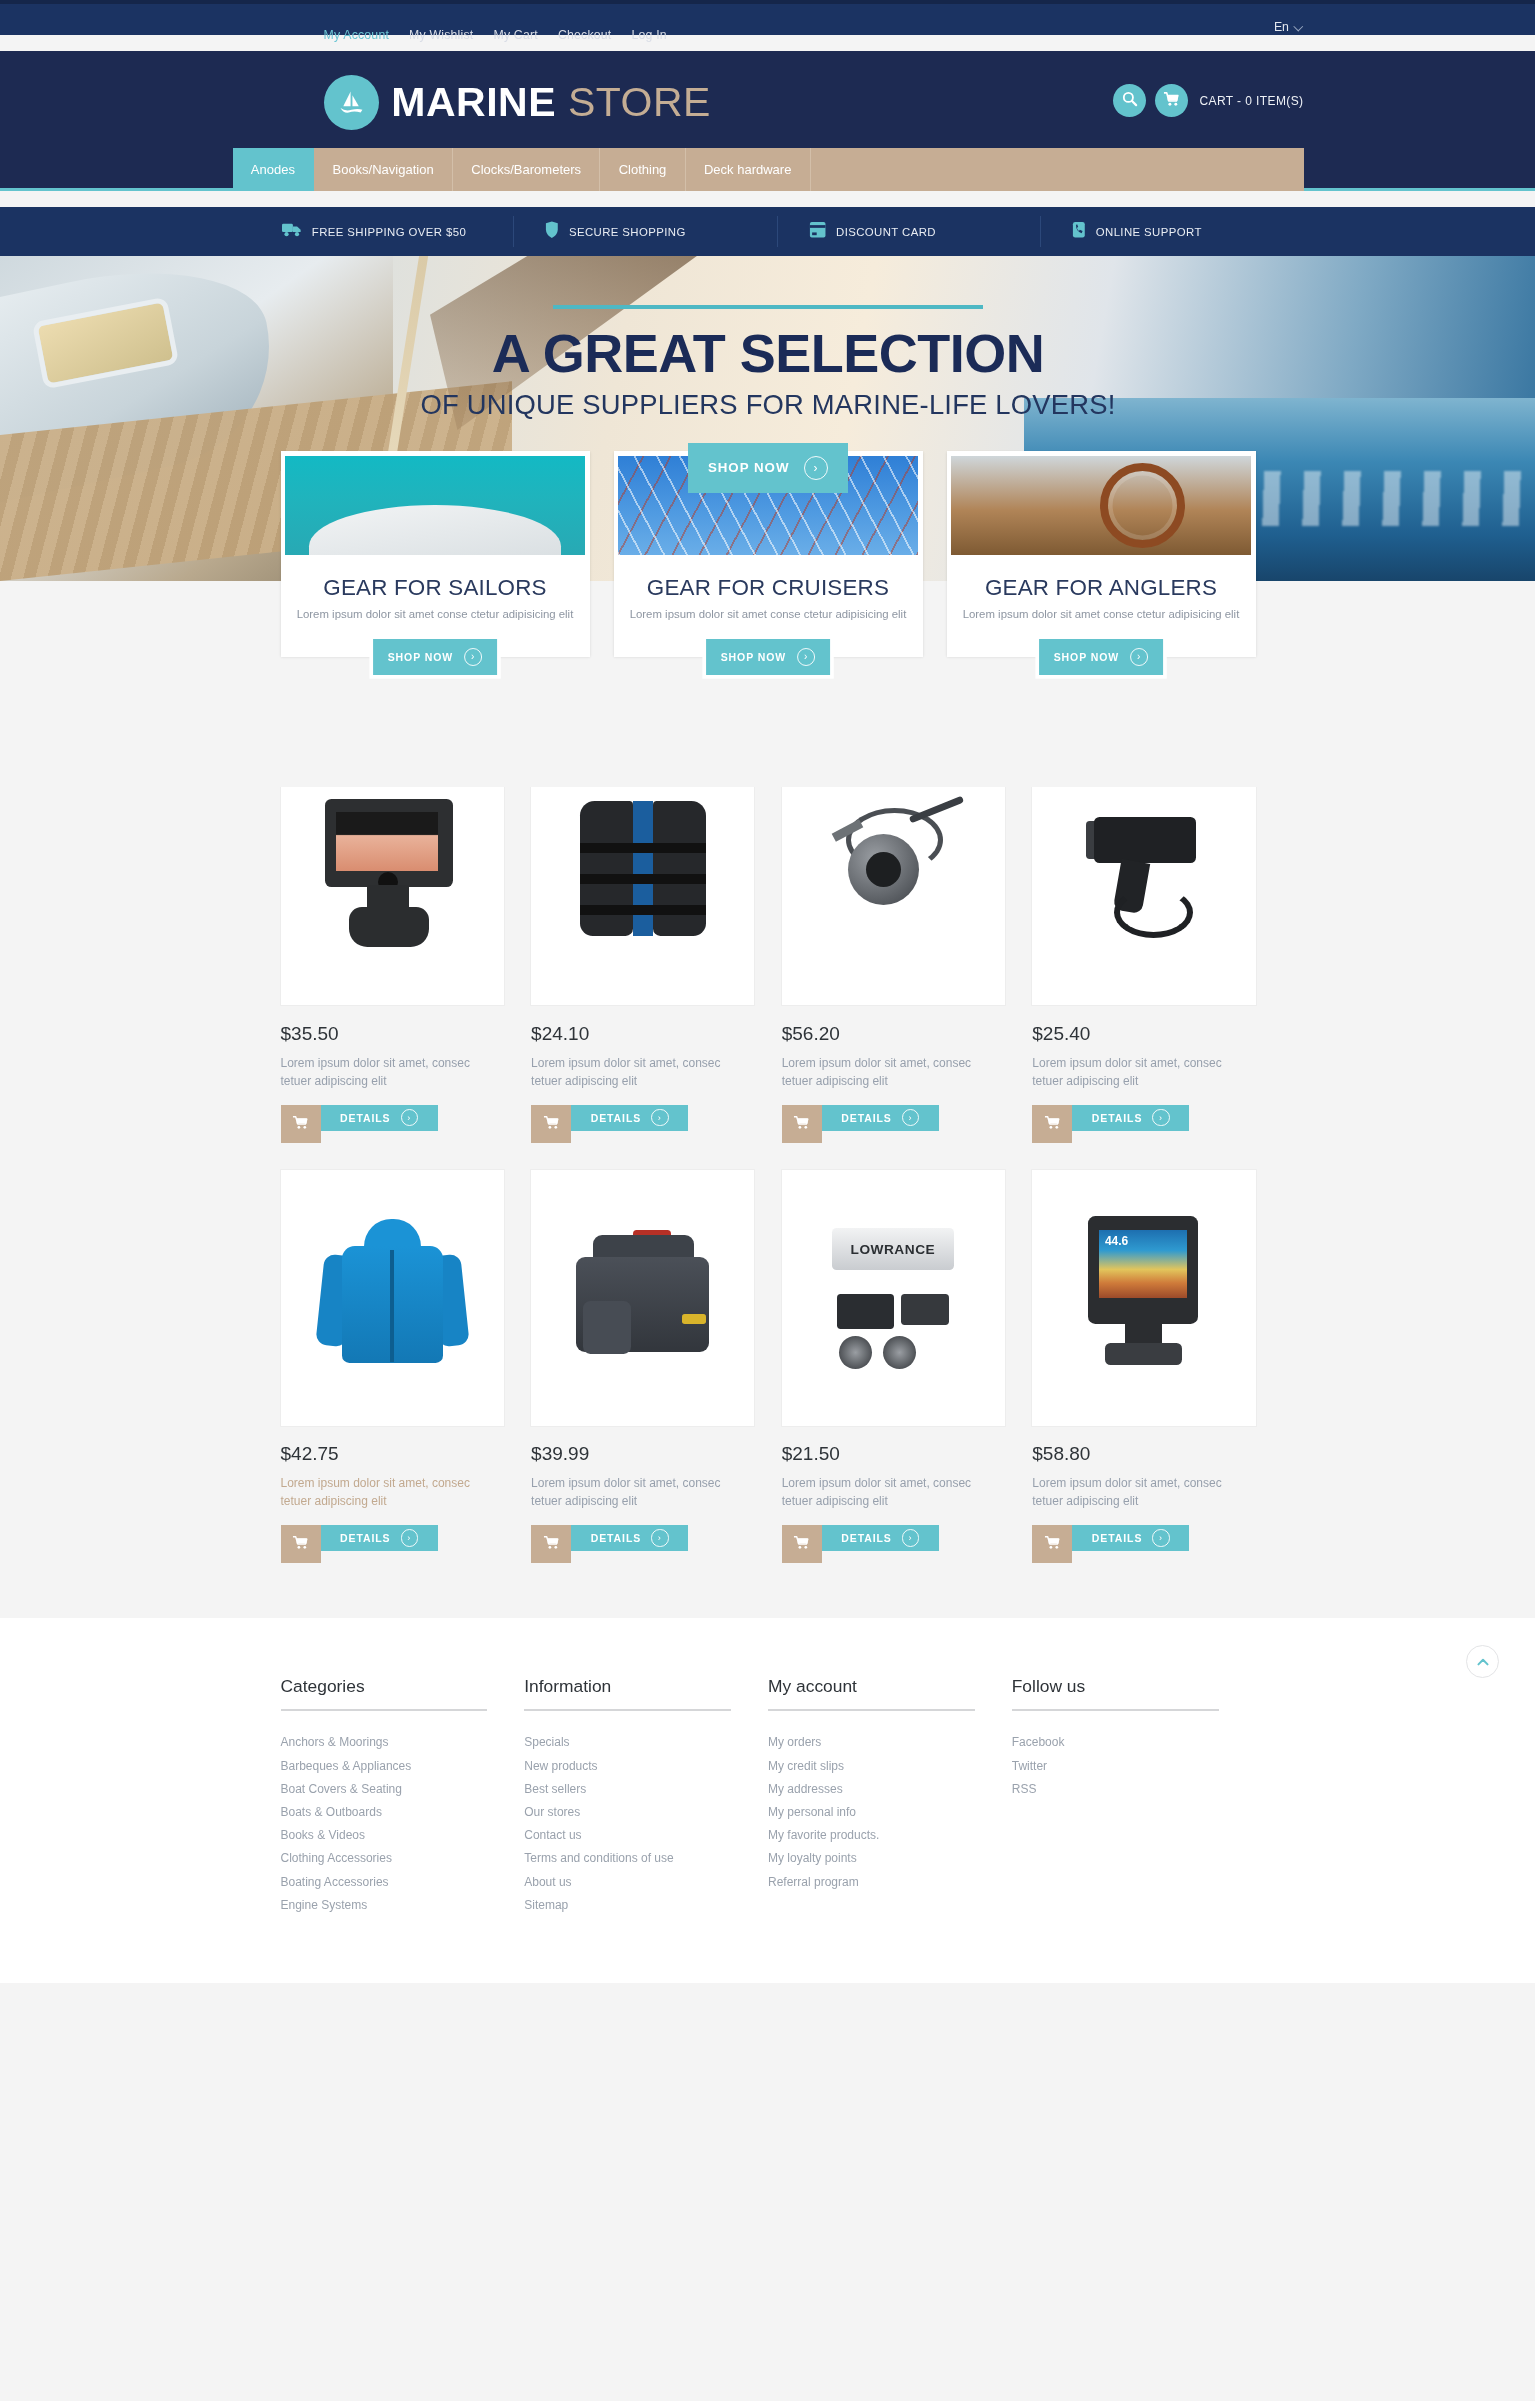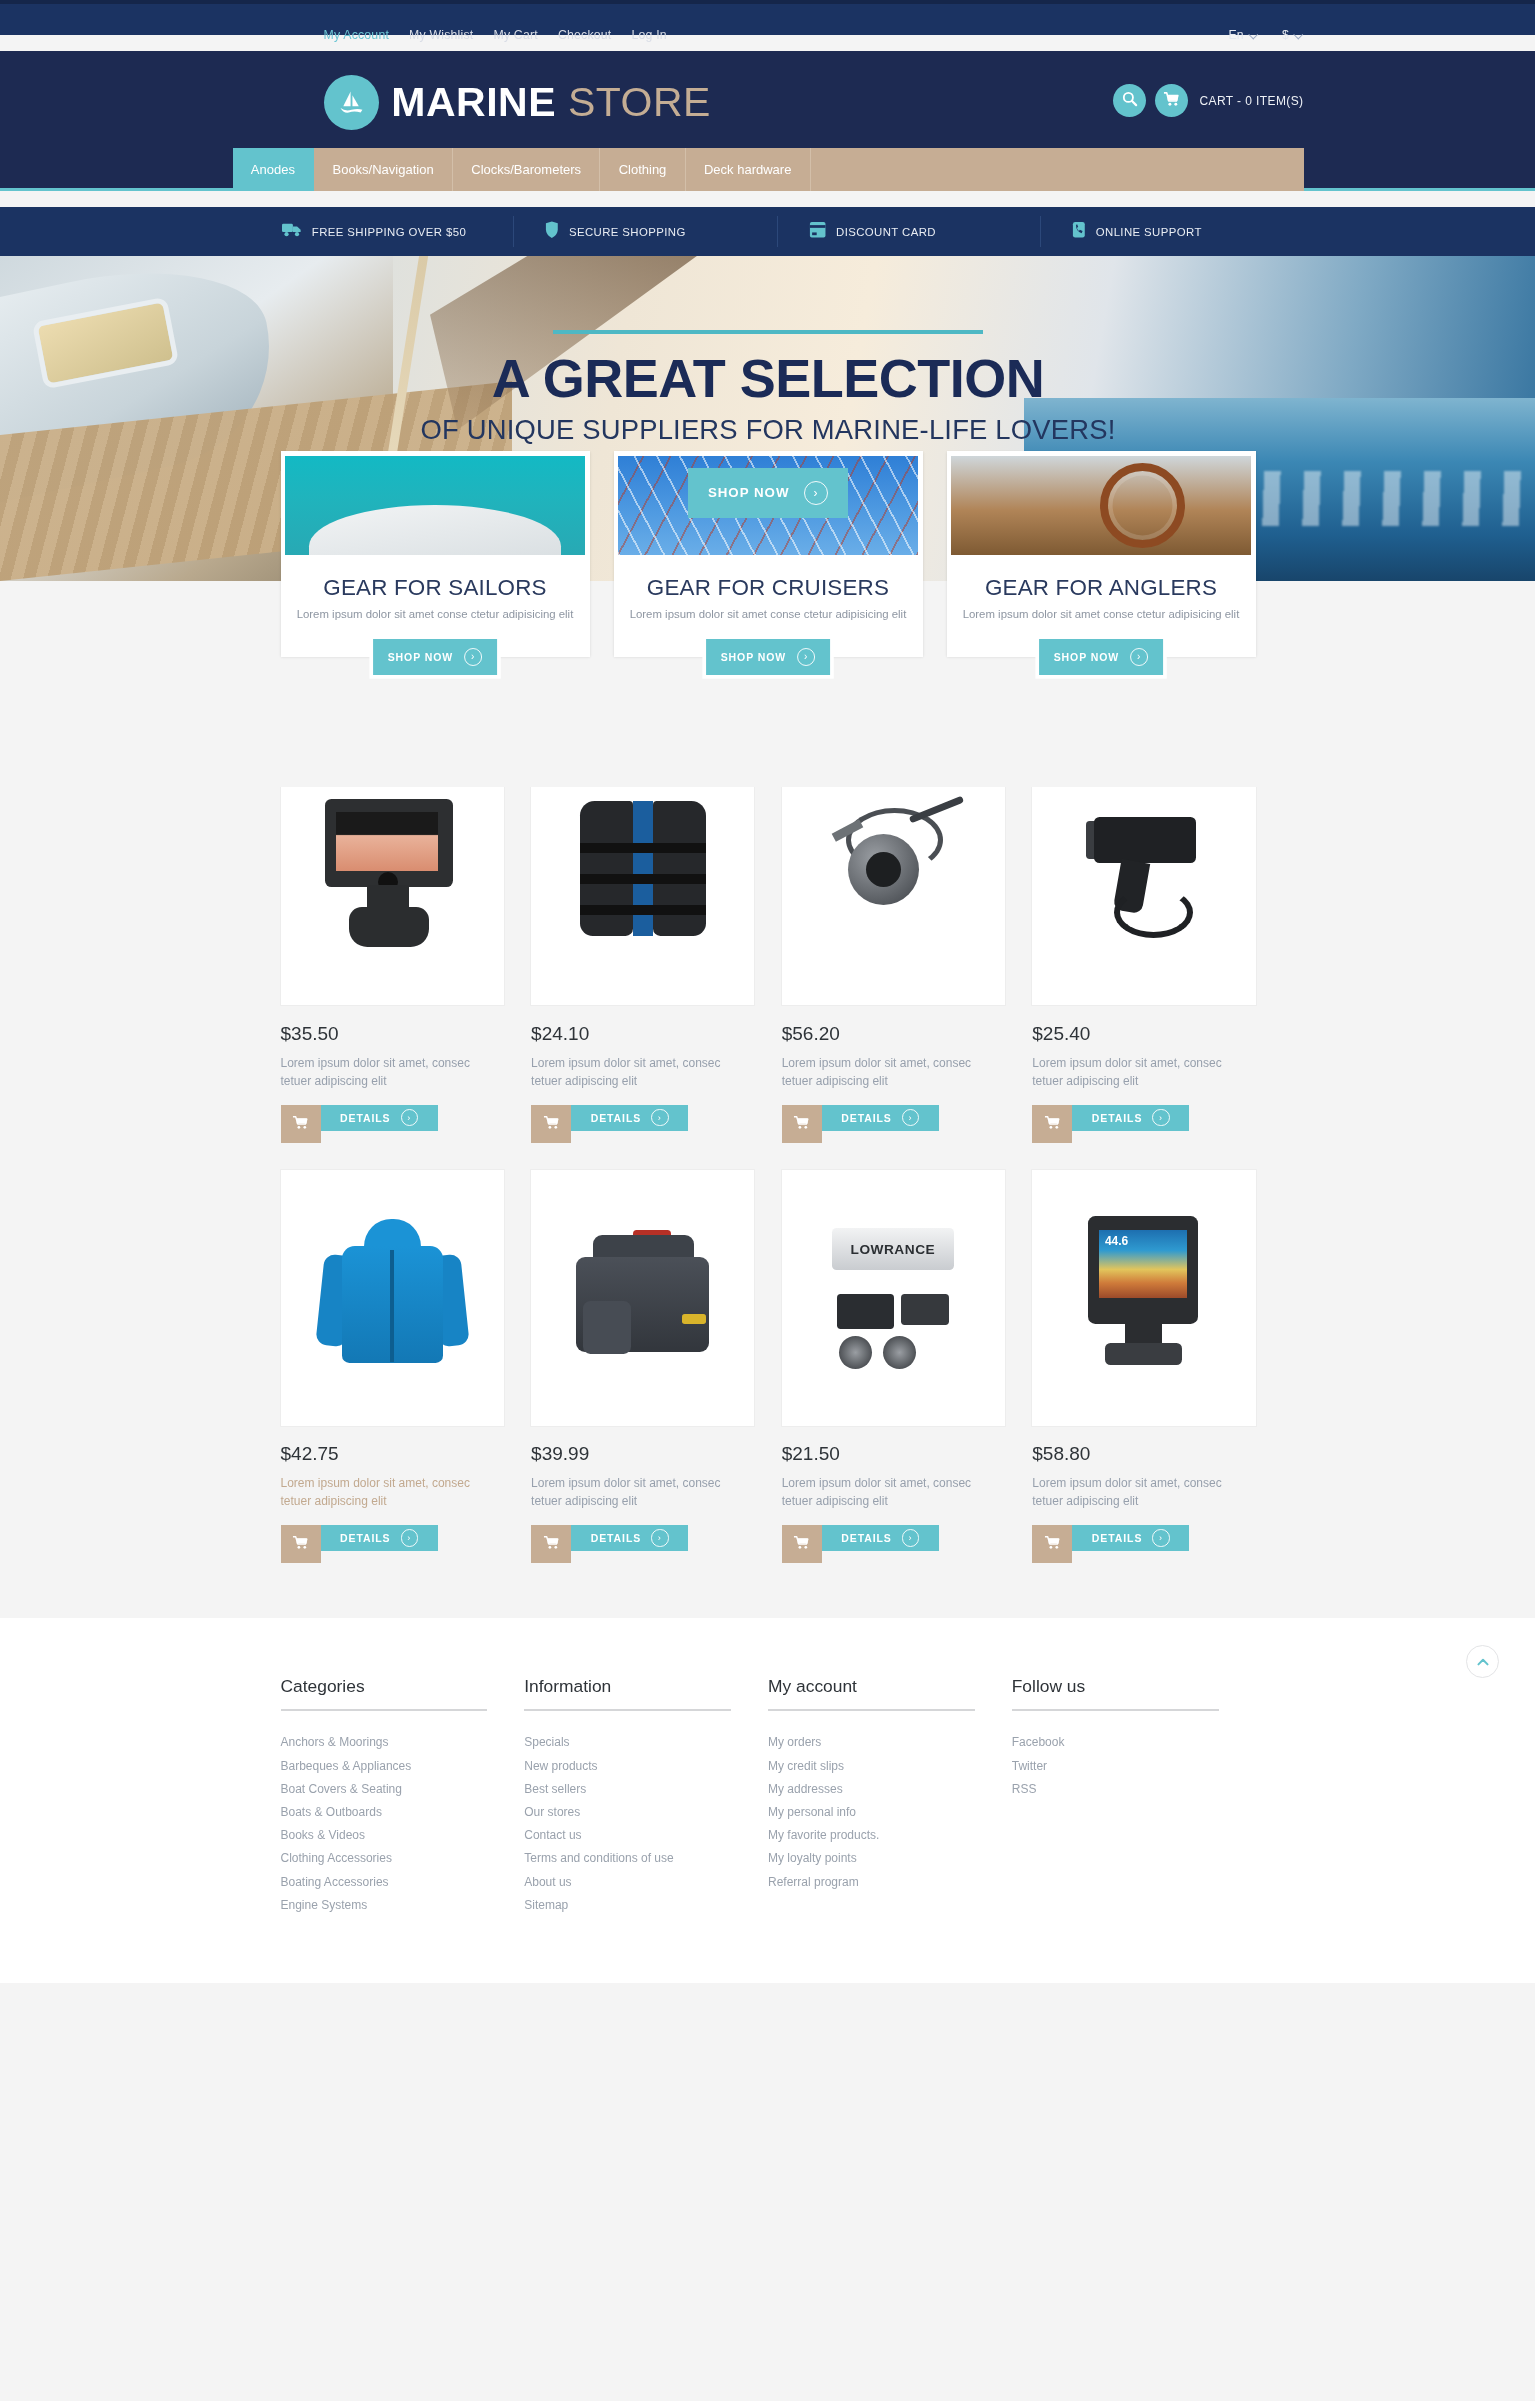--- a/index.html
+++ b/index.html
@@ -27,21 +27,21 @@
     height: 30px;
     display: flex; align-items: center; gap: 20px;
   }
   .top-links a {
     color: #d9dde6; font-size: 12.3px; text-decoration: none;
     letter-spacing: 0.2px;
   }
   .top-links a.active { color: #6cc6d4; }
   .top-right {
     position: absolute; right: 0; top: 0; height: 30px;
-    display: flex; align-items: center; gap: 24px;
+    display: flex; align-items: flex-end; gap: 24px; flex-direction: column;
   }
   .selector { display: flex; align-items: center; gap: 6.4px; color: #e4e8ef; font-size: 12.3px; }
   .caret { width: 8.2px; height: 8.2px; position: relative; display: inline-block; }
   .caret::after {
     content: ""; position: absolute; left: 0; top: 0;
     width: 5.5px; height: 5.5px;
     border-right: 1.5px solid #9aa8c0; border-bottom: 1.5px solid #9aa8c0;
     transform: rotate(45deg);
   }
 
@@ -145,21 +145,21 @@
     position: absolute; right: 0; bottom: 0; width: 512px; height: 183px;
     background: linear-gradient(180deg, #7fb4cf 0%, #3b87b4 35%, #1f5f8f 75%, #18456b 100%);
   }
   .hero-foam {
     position: absolute; right: 0; bottom: 55px; width: 512px; height: 55px;
     background: repeating-linear-gradient(92deg, rgba(255,255,255,.45) 0 16.5px, rgba(255,255,255,0) 16.5px 40px);
     filter: blur(0.9px);
   }
   .hero-inner {
     position: relative; z-index: 5; width: 1071px; margin: 0 auto;
-    text-align: center; padding-top: 74px;
+    text-align: center; padding-top: 49px;
   }
   .hero-rule { width: 430px; height: 3.7px; background: #4eb8c4; margin: 0 auto 16.5px; }
   .hero-title {
     font-size: 54px; color: #1b2b57; font-weight: bold;
     letter-spacing: -0.5px; line-height: 1.05;
   }
   .hero-sub {
     font-size: 27.4px; color: #23365f; font-weight: 300;
     letter-spacing: 0.2px; margin-top: 7.3px;
   }

